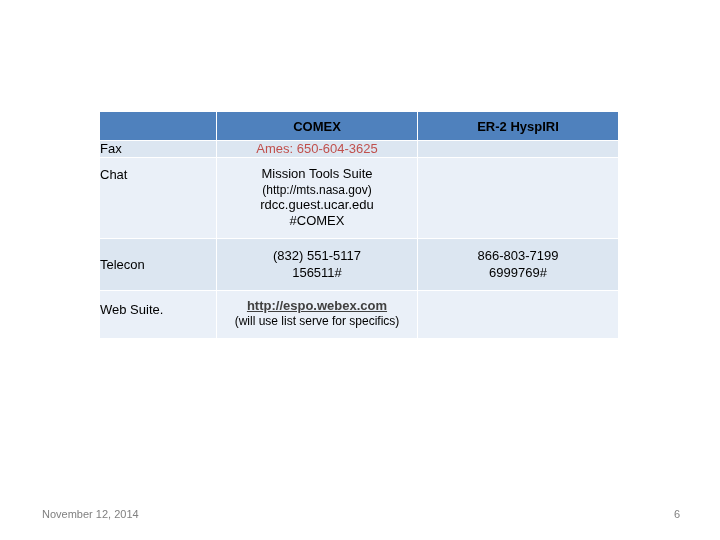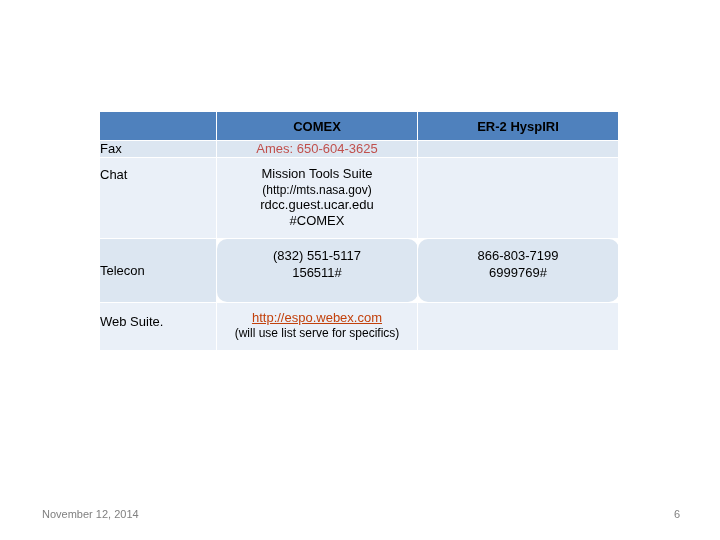--- a/index.html
+++ b/index.html
@@ -84,24 +84,25 @@
     padding: 8px 4px;
     line-height: 1.25;
   }
   .fax-value { color: #c0504d; }
   .small {
     font-size: 12px;
     display: block;
     line-height: 1.2;
   }
   .link {
-    color: #c2410c;
+    color: #404040;
     text-decoration: underline;
+    font-weight: bold;
   }
-  .r-telecon td.center { padding-top: 9px; padding-bottom: 21px; border-radius: 10px; }
+  .r-telecon td.center { padding-top: 9px; padding-bottom: 9px; }
   .r-chat td.center { padding-top: 8px; padding-bottom: 9px; text-align: center; }
   .r-web td.center { padding-top: 7px; padding-bottom: 9px; }
   .r-web td.label { padding-top: 10px; vertical-align: top; line-height: 1.45; }
   .r-chat td.label { vertical-align: top; padding-top: 9px; }
   .r-list td.center { padding-top: 9px; padding-bottom: 10px; }
 
   .footer-date {
     position: absolute;
     left: 42px;
     top: 508px;

